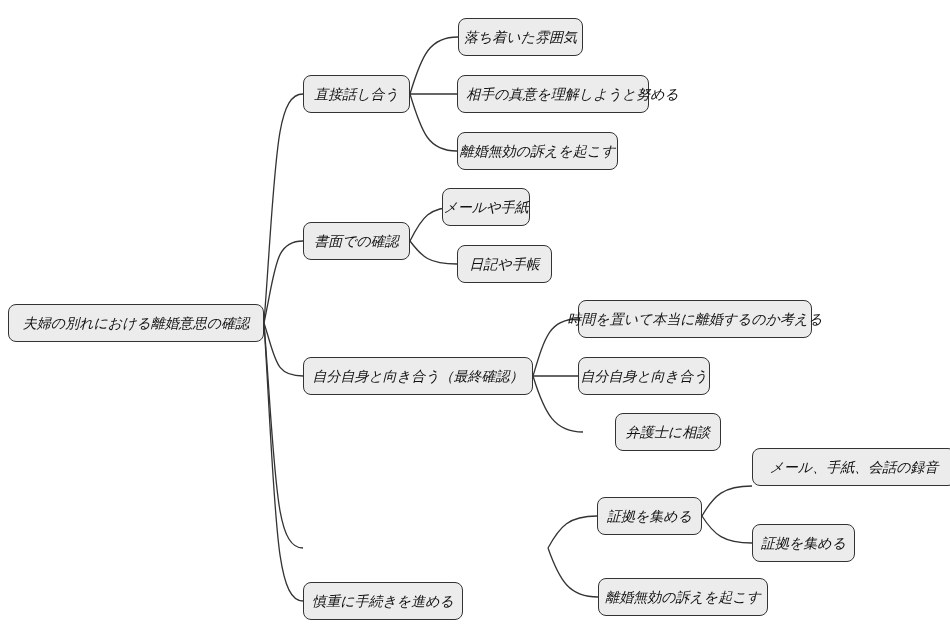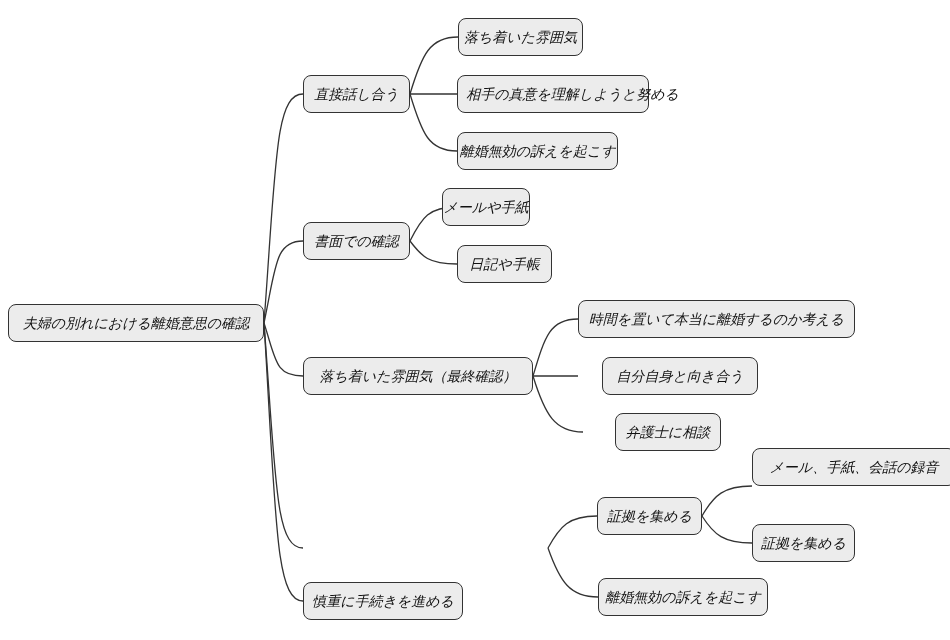--- a/index.html
+++ b/index.html
@@ -79,25 +79,25 @@
   <div class="node" style="left:457px;top:75px;width:192px;padding-left:39px;">相手の真意を理解しようと努める</div>
 
   <div class="node" style="left:457px;top:132px;width:161px;">離婚無効の訴えを起こす</div>
 
   <div class="node" style="left:303px;top:222px;width:107px;text-align:right;">書面での確認</div>
 
   <div class="node" style="left:442px;top:188px;width:88px;">メールや手紙</div>
 
   <div class="node" style="left:457px;top:245px;width:95px;">日記や手帳</div>
 
-  <div class="node" style="left:303px;top:357px;width:230px;">落ち着いた雰囲気（最終確認）</div>
+  <div class="node" style="left:303px;top:357px;width:230px;">自分自身と向き合う（最終確認）</div>
 
-  <div class="node" style="left:578px;top:300px;width:277px;">時間を置いて本当に離婚するのか考える</div>
+  <div class="node" style="left:578px;top:300px;width:234px;">時間を置いて本当に離婚するのか考える</div>
 
-  <div class="node" style="left:578px;top:357px;width:156px;margin-left:24px;">自分自身と向き合う</div>
+  <div class="node" style="left:578px;top:357px;width:132px;">自分自身と向き合う</div>
 
   <div class="node" style="left:615px;top:413px;width:106px;">弁護士に相談</div>
 
 
   <div class="node" style="left:597px;top:497px;width:105px;">証拠を集める</div>
 
   <div class="node" style="left:752px;top:448px;width:204px;">メール、手紙、会話の録音</div>
 
   <div class="node" style="left:752px;top:524px;width:103px;">証拠を集める</div>
 

